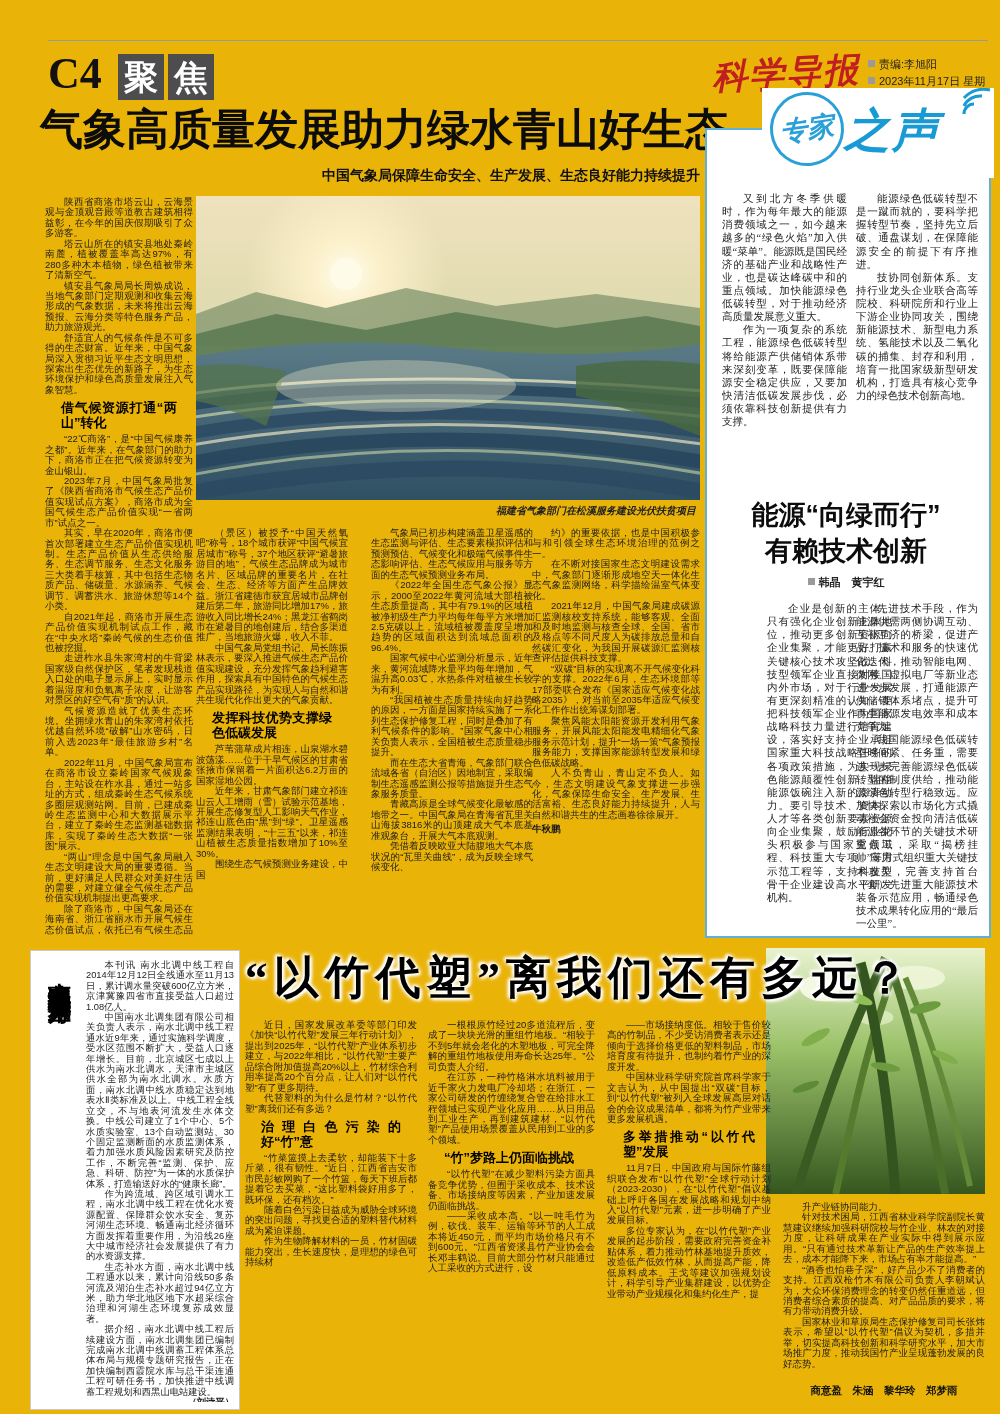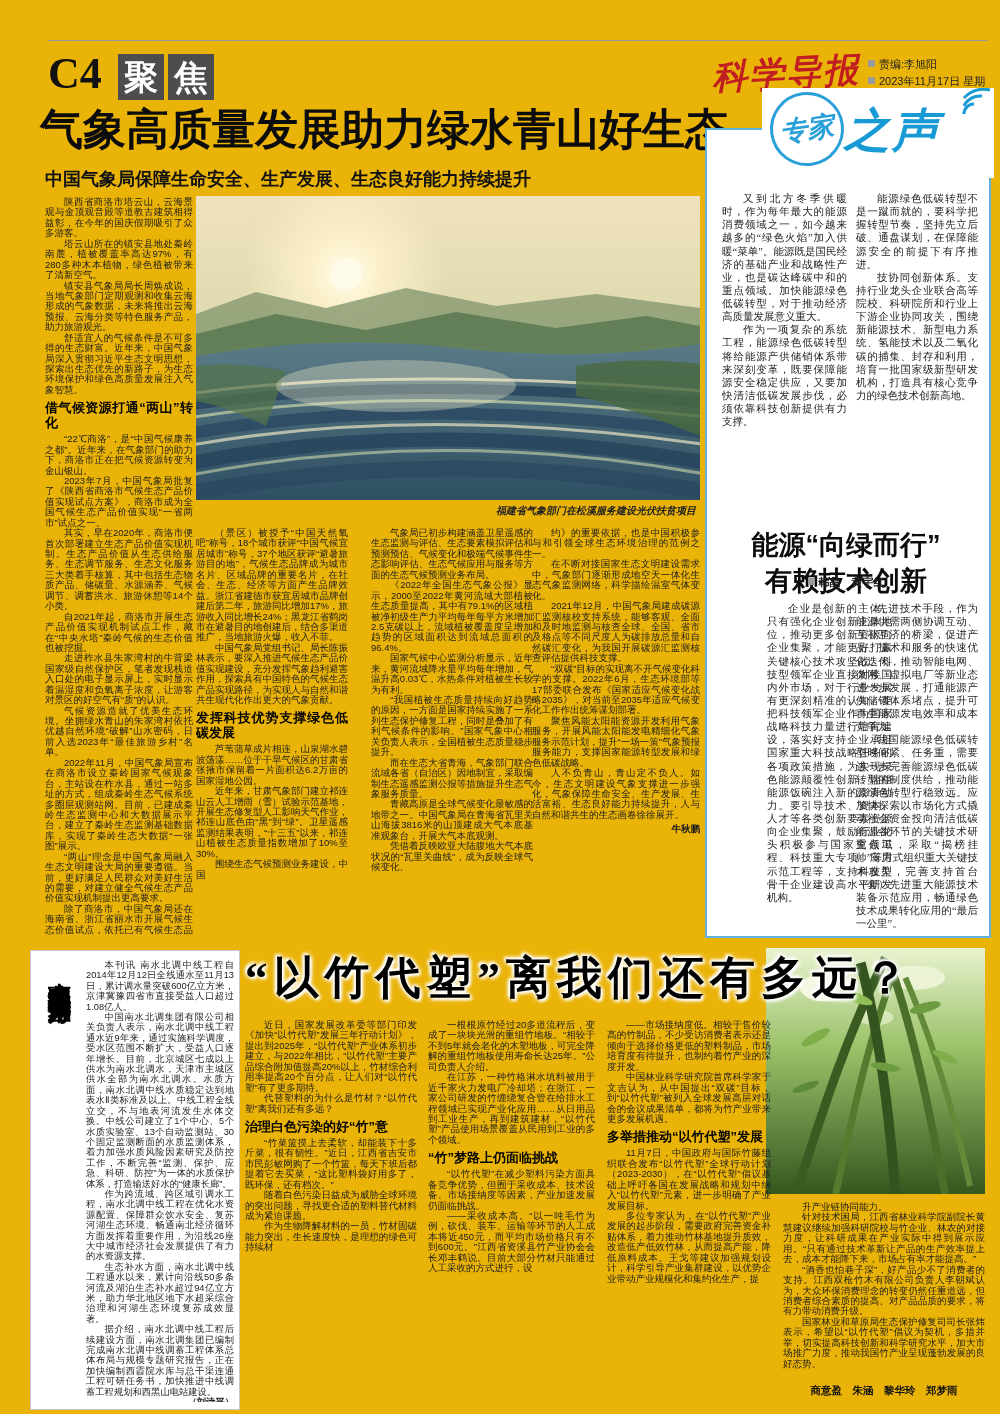--- a/index.html
+++ b/index.html
@@ -13,47 +13,47 @@
   .section-box{top:54px;width:46px;height:46px;background:#4d4d4d;color:#fff;
                font-size:34px;font-weight:bold;text-align:center;line-height:46px;}
   .masthead{left:712px;top:50px;width:160px;font-family:"Liberation Serif",serif;font-style:italic;
             font-weight:900;font-size:35px;color:#c01e20;transform:rotate(-3deg);letter-spacing:2px;white-space:nowrap;}
   .hdr-info{left:868px;top:56px;width:125px;font-size:11px;line-height:17px;color:#222;}
   .sq{display:inline-block;width:7px;height:7px;background:#9a9a9a;margin-right:4px;vertical-align:1px;}
 
   
   .main-headline{left:40px;top:101px;width:660px;text-align:center;font-size:43px;font-weight:900;
                  color:#0c0c0c;letter-spacing:0px;white-space:nowrap;}
-  .main-sub{left:45px;top:167px;width:655px;text-align:left;font-size:18px;font-weight:bold;color:#111;}
+  .main-sub{left:45px;top:167px;width:655px;text-align:right;font-size:14px;font-weight:bold;color:#111;}
   .photo-frame{left:196px;top:196px;width:504px;height:304px;overflow:hidden;}
   .photo-caption{left:196px;top:504px;width:500px;text-align:right;font-family:"Liberation Serif",serif;
                  font-weight:bold;font-style:italic;font-size:10px;color:#222;}
   .col{overflow:hidden;text-align:justify;font-size:9.5px;line-height:1.1;color:#1c1c1c;}
   .col p{margin:0;text-indent:2em;}
-  .col h3{margin:6px 0 3px;font-size:13px;line-height:1.15;text-indent:0;color:#000;}
-  .col p.by{text-indent:0;text-align:right;font-weight:bold;margin-top:4px;}
+  .col h3{margin:6px 16px 3px;font-size:13px;line-height:1.15;text-indent:0;color:#000;}
+  .col p.by{text-indent:0;font-weight:bold;margin-top:4px;}
   .m-col1{left:45px;top:197px;width:148px;height:738px;}
   .m-col2{left:196px;top:528px;width:152px;height:407px;}
   .m-col3{left:358px;top:528px;width:162px;height:407px;margin-left:13px;}
   .m-col4{left:532px;top:528px;width:168px;height:407px;}
 
   
   .sb-box{left:705px;top:128px;width:282px;height:806px;border:2px solid #5fb0da;background:#fff;}
   .sb-badge{left:762px;top:88px;width:232px;height:90px;background:#fff;}
   .badge-circle{position:absolute;left:8px;top:4px;width:68px;height:68px;border:3px solid #2aa0d8;border-radius:50%;
                 color:#2aa0d8;font-family:"Liberation Serif",serif;font-style:italic;font-weight:bold;font-size:27px;
                 display:flex;align-items:center;justify-content:center;transform:rotate(-8deg);background:#fff;}
   .badge-bold{position:absolute;left:82px;top:12px;font-size:46px;font-weight:900;font-style:italic;color:#189ad5;letter-spacing:2px;}
   .badge-arcs{position:absolute;left:196px;top:0px;}
   .sb-col{overflow:hidden;text-align:justify;font-family:"Liberation Serif",serif;
           font-size:10.5px;line-height:1.25;color:#222;}
   .sb-col p{margin:0;text-indent:2em;}
   .sb-tl{left:722px;top:192px;width:125px;height:298px;}
   .sb-tr{left:856px;top:192px;width:122px;height:298px;}
-  .sb-head{left:707px;top:497px;width:278px;text-align:center;font-size:27px;font-weight:900;color:#0c0c0c;line-height:36px;margin-top:30px;}
+  .sb-head{left:707px;top:497px;width:278px;text-align:center;font-size:27px;font-weight:900;color:#0c0c0c;line-height:36px;}
   .sb-authors{left:707px;top:575px;width:278px;text-align:center;font-size:11px;font-weight:bold;color:#222;}
   .sb-bl{left:722px;top:602px;width:125px;height:326px;margin-left:45px;}
   .sb-br{left:856px;top:602px;width:122px;height:326px;}
 
   
   .water-box{left:30px;top:950px;width:208px;height:458px;border:1px solid #c9c9c9;background:#fff;}
   .water-vhead{left:38px;top:964px;width:44px;height:436px;writing-mode:vertical-rl;
                font-size:23px;font-weight:900;color:#000;letter-spacing:1px;line-height:44px;}
   .water-col{left:86px;top:960px;width:148px;height:442px;overflow:hidden;text-align:justify;
              font-size:9.3px;line-height:1.12;color:#1c1c1c;}

